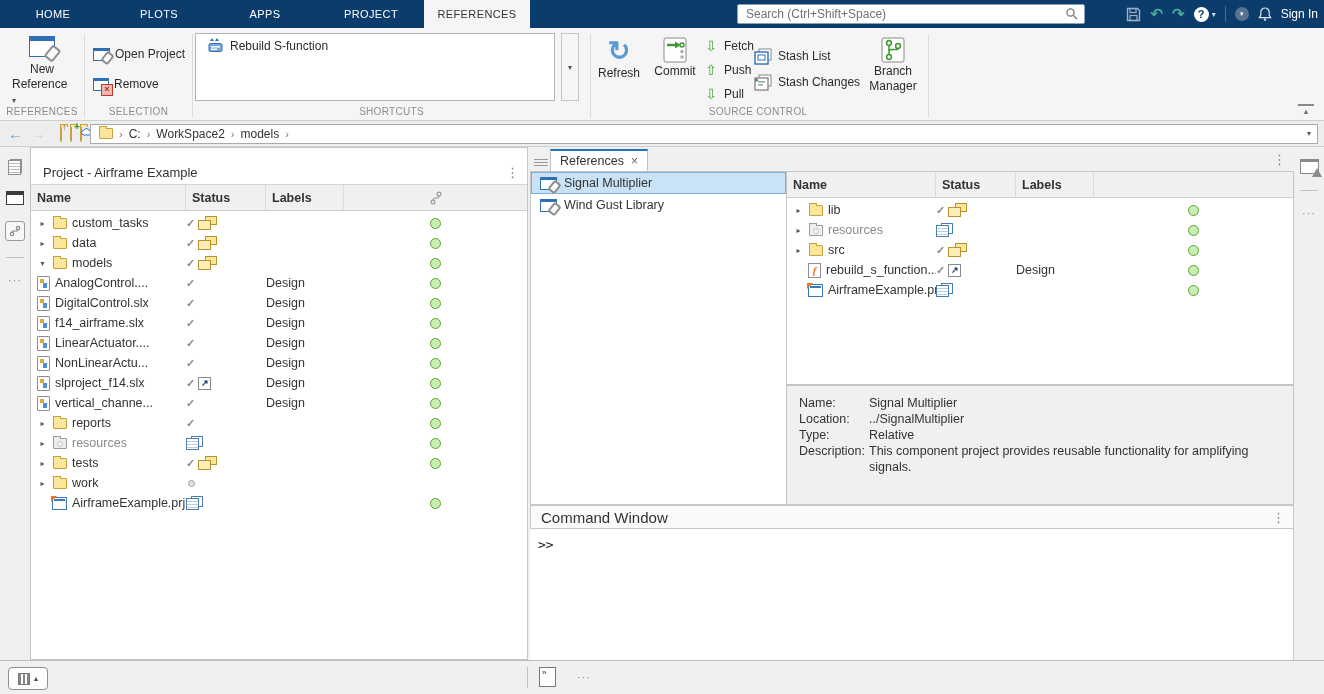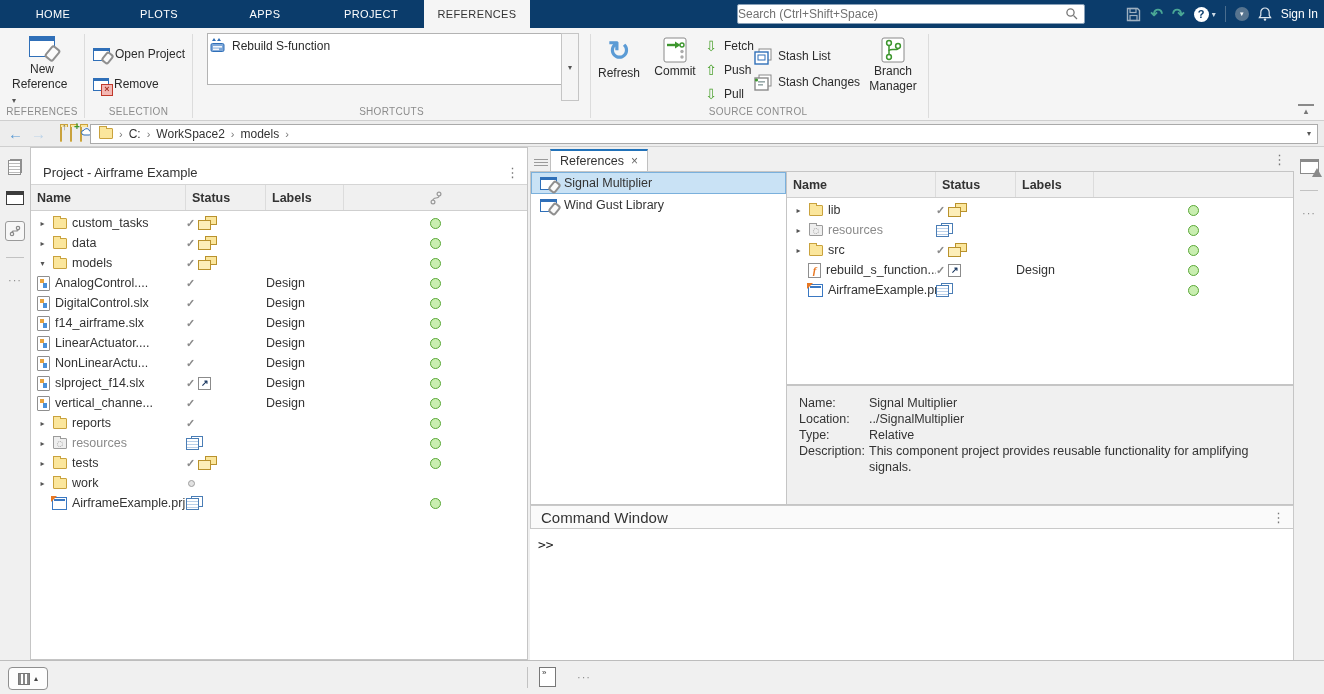--- a/index.html
+++ b/index.html
@@ -6,39 +6,39 @@
   #app{position:relative;width:1324px;height:694px;background:#f0f0f0;
        font-family:"Liberation Sans",sans-serif;font-size:12.5px;color:#333;overflow:hidden}
   
   .topbar{position:absolute;top:0;left:0;width:100%;height:28px;background:#0b3c6b;display:flex}
   .ts-tab{width:106px;display:flex;align-items:center;justify-content:center;color:#fff;
           font-size:11px;font-weight:400;letter-spacing:.4px;cursor:default}
   .ts-tab.active{background:#f5f5f5;color:#333}
   .searchbox{position:absolute;left:737px;top:4px;width:348px;height:20px;background:#fff;
              border:1px solid #88a0b8;border-radius:2px;display:flex;align-items:center;box-sizing:border-box}
   .searchbox input{flex:1;border:0;outline:0;background:transparent;
-                   font:12px "Liberation Sans",sans-serif;color:#333;padding:0 4px 0 0}
+                   font:12px "Liberation Sans",sans-serif;color:#333;padding:0 4px 0 8px}
   .searchbox input::placeholder{color:#717171}
   .qab{position:absolute;right:6px;top:0;height:28px;display:flex;align-items:center;gap:9px;color:#fff}
   .undoredo{color:#4aa795;font-weight:700;font-size:15px}
   .helpcircle{width:15px;height:15px;border-radius:50%;background:#fff;color:#0b3c6b;font-weight:700;
               font-size:11px;display:flex;align-items:center;justify-content:center}
   .tinycaret{font-size:8px;color:#cfdbe6}
   .qabdiv{width:1px;height:16px;background:#4a6d8e}
   .circlecaret{width:14px;height:14px;border-radius:50%;background:#57748f;display:flex;align-items:center;
                justify-content:center;font-size:7px;color:#fff}
   .signin{font-size:12px;color:#fff}
   
   .ribbon{position:absolute;top:28px;left:0;width:100%;height:93px;background:#f5f5f5;border-bottom:1px solid #cfcfcf;box-sizing:border-box}
   .rsec{position:absolute;top:0;bottom:0}
   .seclabel{position:absolute;bottom:3px;left:0;right:0;text-align:center;font-size:10px;color:#8c8c8c;letter-spacing:.3px;white-space:nowrap}
   .rdiv{position:absolute;top:6px;height:84px;width:1px;background:#dcdcdc}
   .bigbtn{position:absolute;display:flex;flex-direction:column;align-items:center;font-size:12px;color:#2b2b2b;line-height:15px}
   .smallbtn{display:flex;align-items:center;gap:5px;font-size:12px;color:#2b2b2b;height:20px}
-  .shortcutbox{position:absolute;left:14px;top:5px;width:360px;height:52px;background:#fff;border:1px solid #b3b3b3;box-sizing:border-box;padding:4px 2px}
+  .shortcutbox{position:absolute;left:2px;top:5px;width:360px;height:68px;background:#fff;border:1px solid #b3b3b3;box-sizing:border-box;padding:4px 12px}
   .shortcutitem{display:flex;align-items:center;gap:6px;font-size:12px;color:#2b2b2b}
   .shortdrop{position:absolute;left:368px;top:5px;width:18px;height:68px;border:1px solid #c5c5c5;background:#f5f5f5;
              display:flex;align-items:center;justify-content:center;font-size:8px;color:#555;box-sizing:border-box}
   .collapsebtn{position:absolute;right:10px;bottom:4px;width:16px;text-align:center;color:#777;font-size:9px;border-top:2px solid #8a8a8a;line-height:9px;padding-top:1px}
   
   .addressbar{position:absolute;top:121px;left:0;width:100%;height:26px;background:#ededed;border-bottom:1px solid #cfcfcf;
               display:flex;align-items:center;box-sizing:border-box}
   .navicons{display:flex;align-items:center;gap:8px;padding:0 8px}
   .navarrow{font-size:15px;font-weight:700;color:#5b9bd5}
   .navarrow.dis{color:#bcd3e8}

